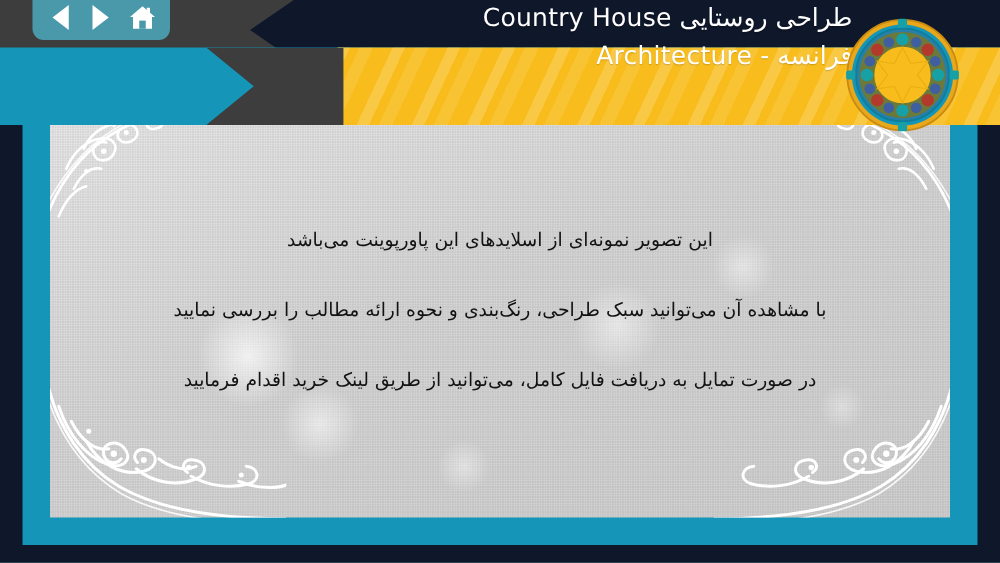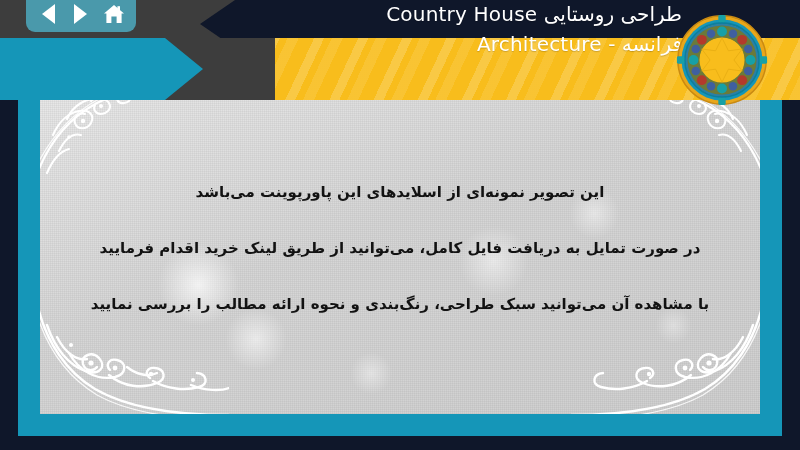--- a/index.html
+++ b/index.html
@@ -81,21 +81,21 @@
   .c-tr{right:-1px;top:-1px;transform:scaleX(-1);}
   .c-bl{left:-1px;bottom:-1px;transform:scaleY(-1);}
   .c-br{right:-1px;bottom:-1px;transform:scale(-1,-1);}
 
   
   .body-text{
     position:absolute;left:0;right:0;top:76px;
     direction:rtl;text-align:center;
     color:#121212;font-size:15px;line-height:28px;
     padding:0 34px;box-sizing:border-box;
-    white-space:pre-line;font-weight:700;
+    white-space:pre-line;font-weight:400;
   }
 </style>
 </head>
 <body>
 
 <div class="stage">
 
   <div class="nav-pill">
     <div class="nav-btn">
       <span class="tri-l"></span>
@@ -232,19 +232,19 @@
         </g>
         <g fill="#ffffff">
           <circle cx="52" cy="52" r="2.6"></circle>
             <circle cx="76" cy="47" r="2.4"></circle>
             <circle cx="112" cy="41" r="2.2"></circle>
         </g>
       </svg>
 
       <div class="body-text">
         <div>این تصویر نمونه‌ای از اسلایدهای این پاورپوینت می‌باشد</div>
+        <div>با مشاهده آن می‌توانید سبک طراحی، رنگ‌بندی و نحوه ارائه مطالب را بررسی نمایید</div>
         <div>در صورت تمایل به دریافت فایل کامل، می‌توانید از طریق لینک خرید اقدام فرمایید</div>
-        <div>با مشاهده آن می‌توانید سبک طراحی، رنگ‌بندی و نحوه ارائه مطالب را بررسی نمایید</div>
       </div>
 
     </div>
   </div>
 </div>
 
 </body></html>

